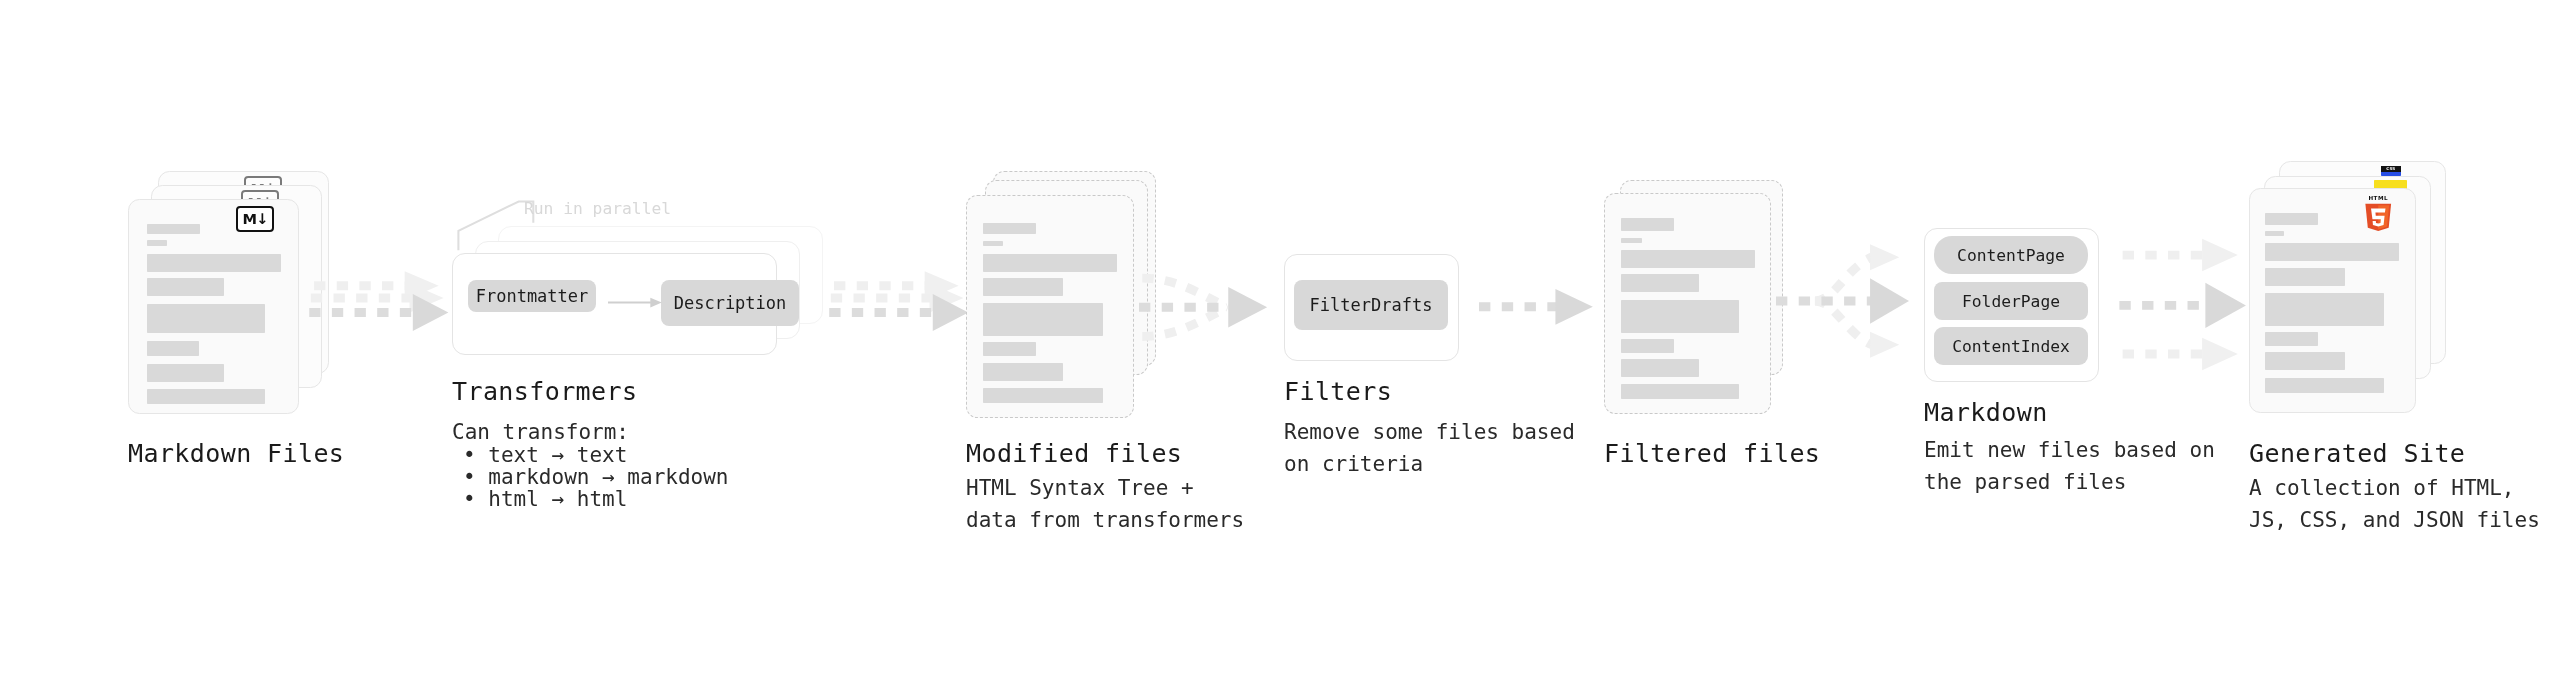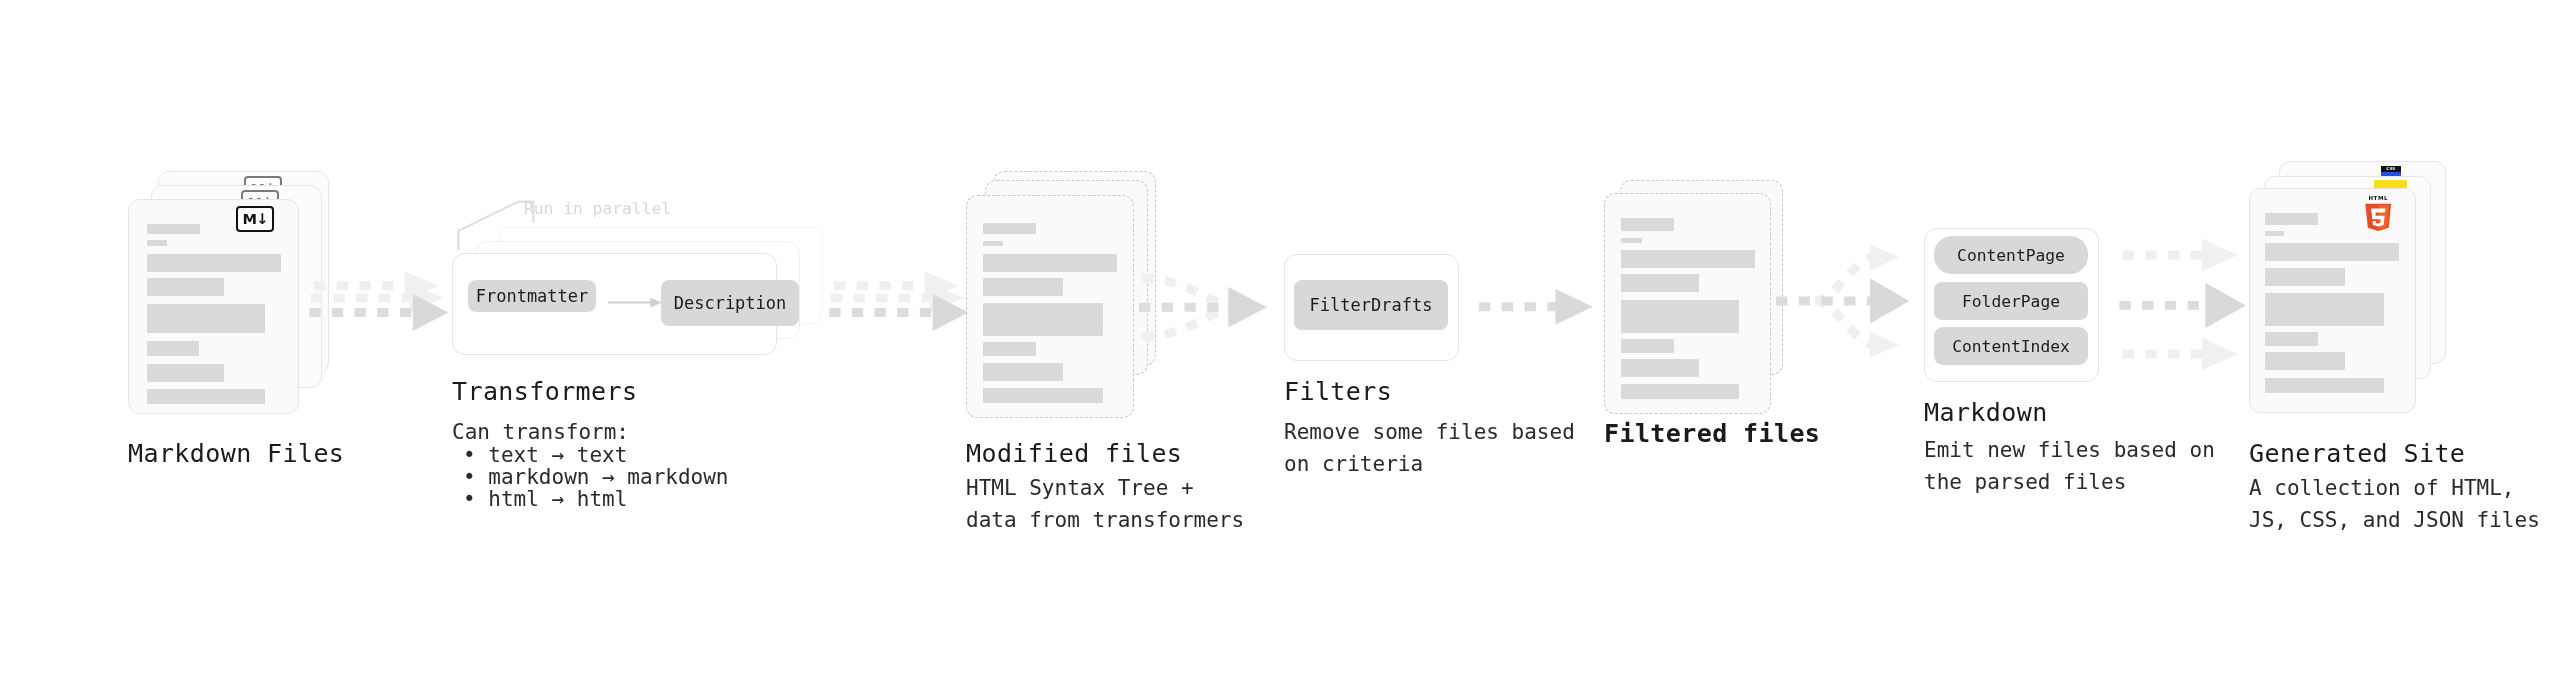--- a/index.html
+++ b/index.html
@@ -242,21 +242,21 @@
       <div class="bar" style="left:16.3px;top:24.4px;width:53px;height:13px;"></div>
       <div class="bar" style="left:16.3px;top:44px;width:20.3px;height:4.9px;"></div>
       <div class="bar" style="left:16.3px;top:56px;width:134px;height:18px;"></div>
       <div class="bar" style="left:16.3px;top:80px;width:78px;height:18px;"></div>
       <div class="bar" style="left:16.3px;top:106px;width:118px;height:32.5px;"></div>
       <div class="bar" style="left:16.3px;top:145px;width:53px;height:14px;"></div>
       <div class="bar" style="left:16.3px;top:165px;width:78px;height:18px;"></div>
       <div class="bar" style="left:16.3px;top:190px;width:118px;height:14.6px;"></div>
     </div>
 
-    <div class="title" style="left:1604px;top:419px;font-weight:bold;">Filtered files</div>
+    <div class="title" style="left:1604px;top:439px;">Filtered files</div>
   </div>
 
   <svg class="node" style="left:1776px;top:236px;width:150px;height:138px;" viewBox="0 0 185 170">
     <path class="arrowline faint" d="M48 80 C72 80 86 40 118 26"></path>
     <polygon class="ahead faint" points="116,10 152,26 116,42"></polygon>
     <path class="arrowline faint" d="M48 80 C72 80 86 120 118 134"></path>
     <polygon class="ahead faint" points="116,118 152,134 116,150"></polygon>
     <line class="arrowline" x1="0" y1="80" x2="118" y2="80"></line>
     <polygon class="ahead" points="116,52 164,80 116,108"></polygon>
   </svg>

